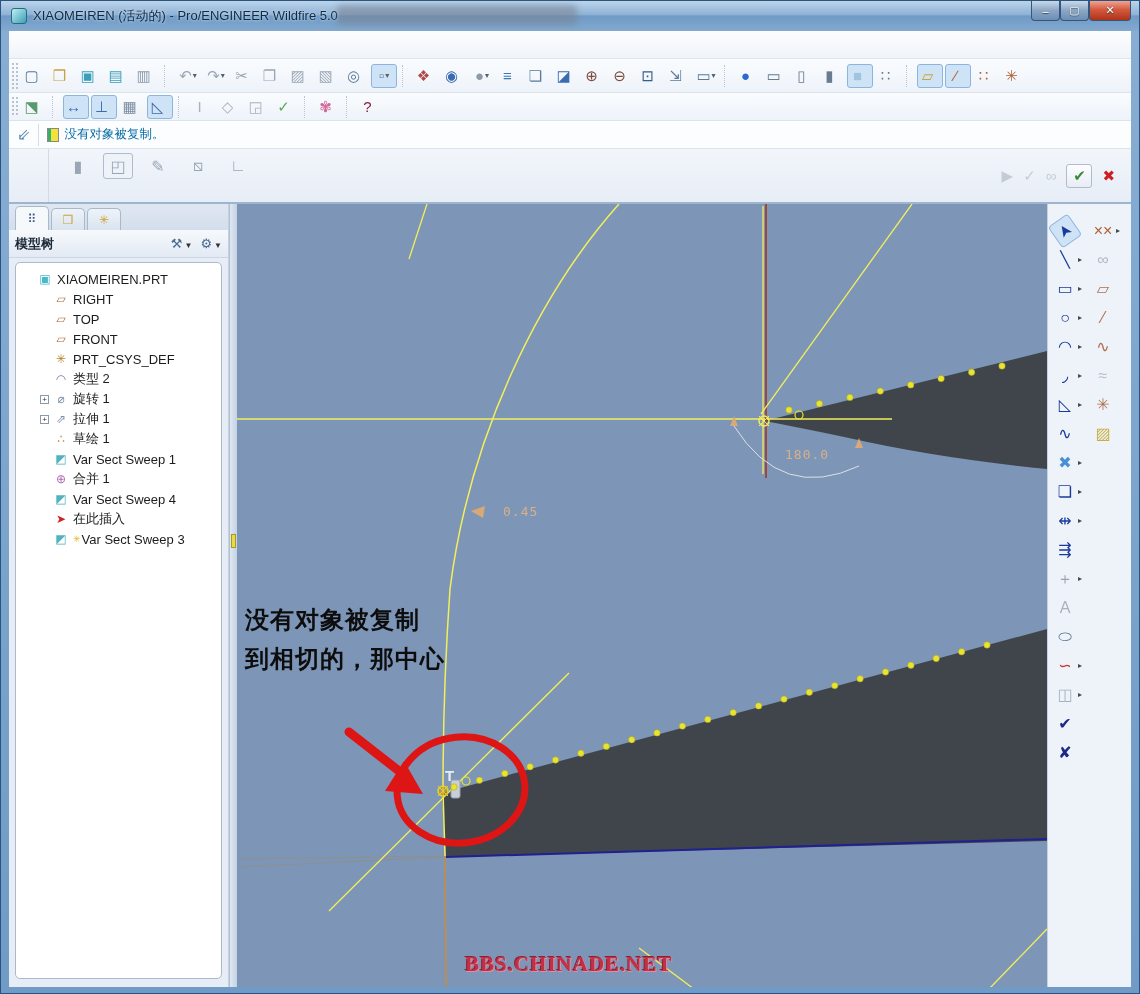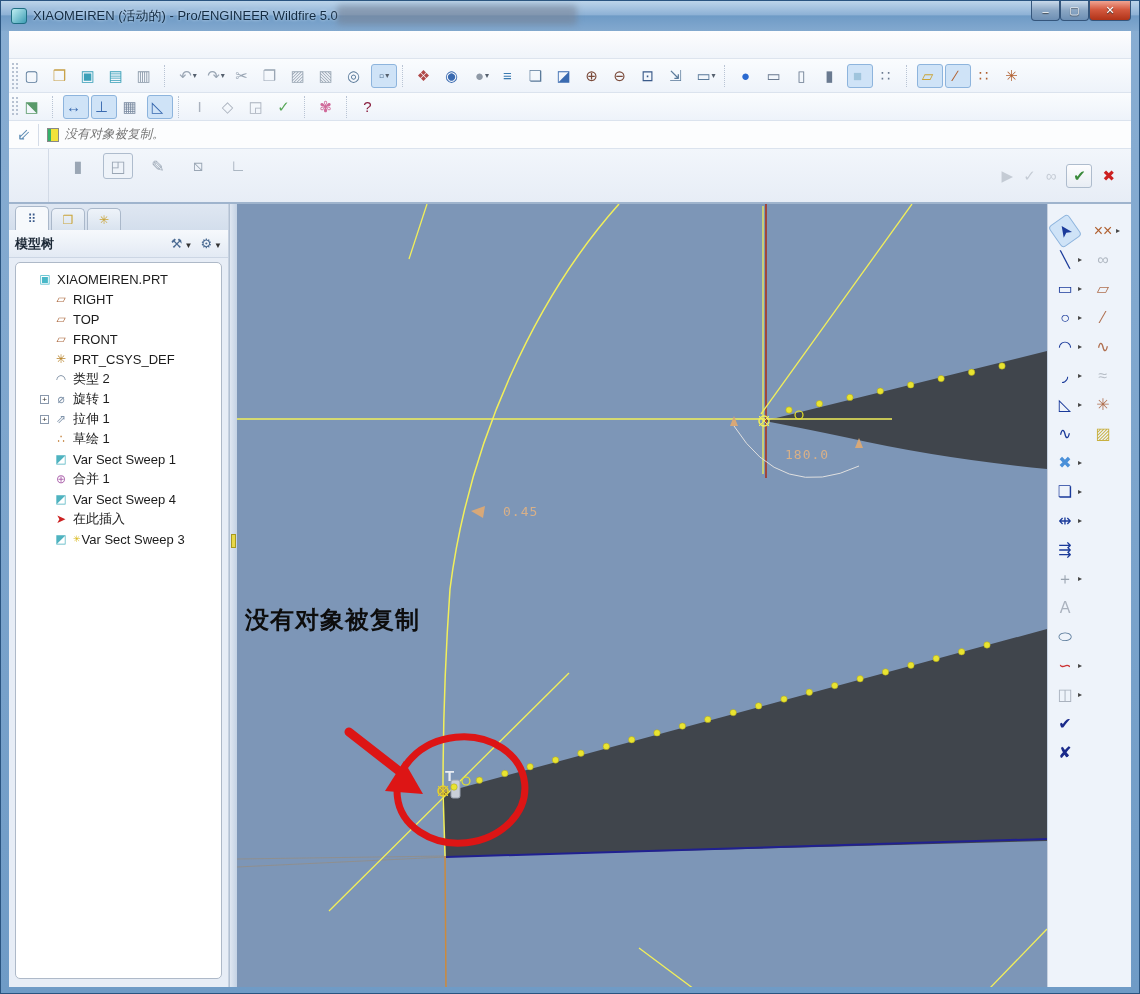--- a/index.html
+++ b/index.html
@@ -42,21 +42,21 @@
   .tbi.selected { background:#cfe3f7; border:1px solid #8db4dd; }
   .tbi.sep { width:6px; border-left:1px dotted #b9c4d4; margin:0 4px; height:22px; border-radius:0; }
   .rot-nw { display:inline-block; transform:rotate(-125deg); }
   
   .msgbar { height:28px; display:flex; align-items:center; background:#fcfdfe;
     border-bottom:1px solid #dbe3ee; }
   .msg-nav-icon { font-size:16px; color:#5d8cb4; margin:0 8px 0 8px; }
   .msg-divider { width:1px; height:22px; background:#d4dce8; margin-right:8px; }
   .msg-flag { width:12px; height:14px; background:linear-gradient(90deg,#35b06a 25%,#f2e23a 25%);
     border:1px solid #888; margin-right:5px; }
-  .msg-text { font-size:12.5px; color:#737373;font-style:italic; }
+  .msg-text { font-size:12.5px; color:#0369a1; }
   .thermo-wrap { margin-left:auto; display:flex; align-items:center; }
   .thermo { width:8px; height:18px; border:1px solid #9aa6b4; border-radius:4px;
     background:linear-gradient(180deg,#f2f5f8 55%,#b9c2cc 55%); margin:0 14px; }
   .filter-box { width:300px; height:20px; border:1px solid #7d93ad; background:#fff;
     display:flex; align-items:center; font-size:12.5px; padding-left:6px; margin-right:10px; }
   .filter-box .caret { margin-left:auto; width:17px; height:18px; border-left:1px solid #c4cedd;
     display:flex; align-items:center; justify-content:center; font-size:9px; color:#444; }
   
   .dashboard { height:55px; background:linear-gradient(180deg,#f2f6fb,#e7edf6);
     border-bottom:2px solid #9fb4cd; display:flex; }
@@ -615,21 +615,23 @@
 
           <ellipse cx="224" cy="586" rx="64" ry="53" stroke="#dd1515" stroke-width="7" fill="none" transform="rotate(-6 224 586)"></ellipse>
           <path d="M112,528 L162,567" stroke="#dd1515" stroke-width="9" stroke-linecap="round" fill="none"></path>
           <polygon points="186,590 148,587 167,557" fill="#dd1515"></polygon>
         </svg>
         <span class="dim-label" style="left:548px; top:243px;">180.0</span>
         <span class="dim-label" style="left:266px; top:300px;">0.45</span>
         <span class="tangent-label" style="left:208px; top:563px;">T</span>
         <div class="annotation">
           <div>没有对象被复制</div>
+          <div>到相切的，那中心</div>
         </div>
+        <span class="watermark">BBS.CHINADE.NET</span>
       </div>
 
       <div class="sketchbar">
         <div class="skt-col c1">
 
         <span class="skt-item selected">
               <span class="glyph rot-nw" style="color: rgb(26, 58, 154);">➤</span>
               <span class="flyout">▸</span>
             </span>
             <span class="skt-item">

